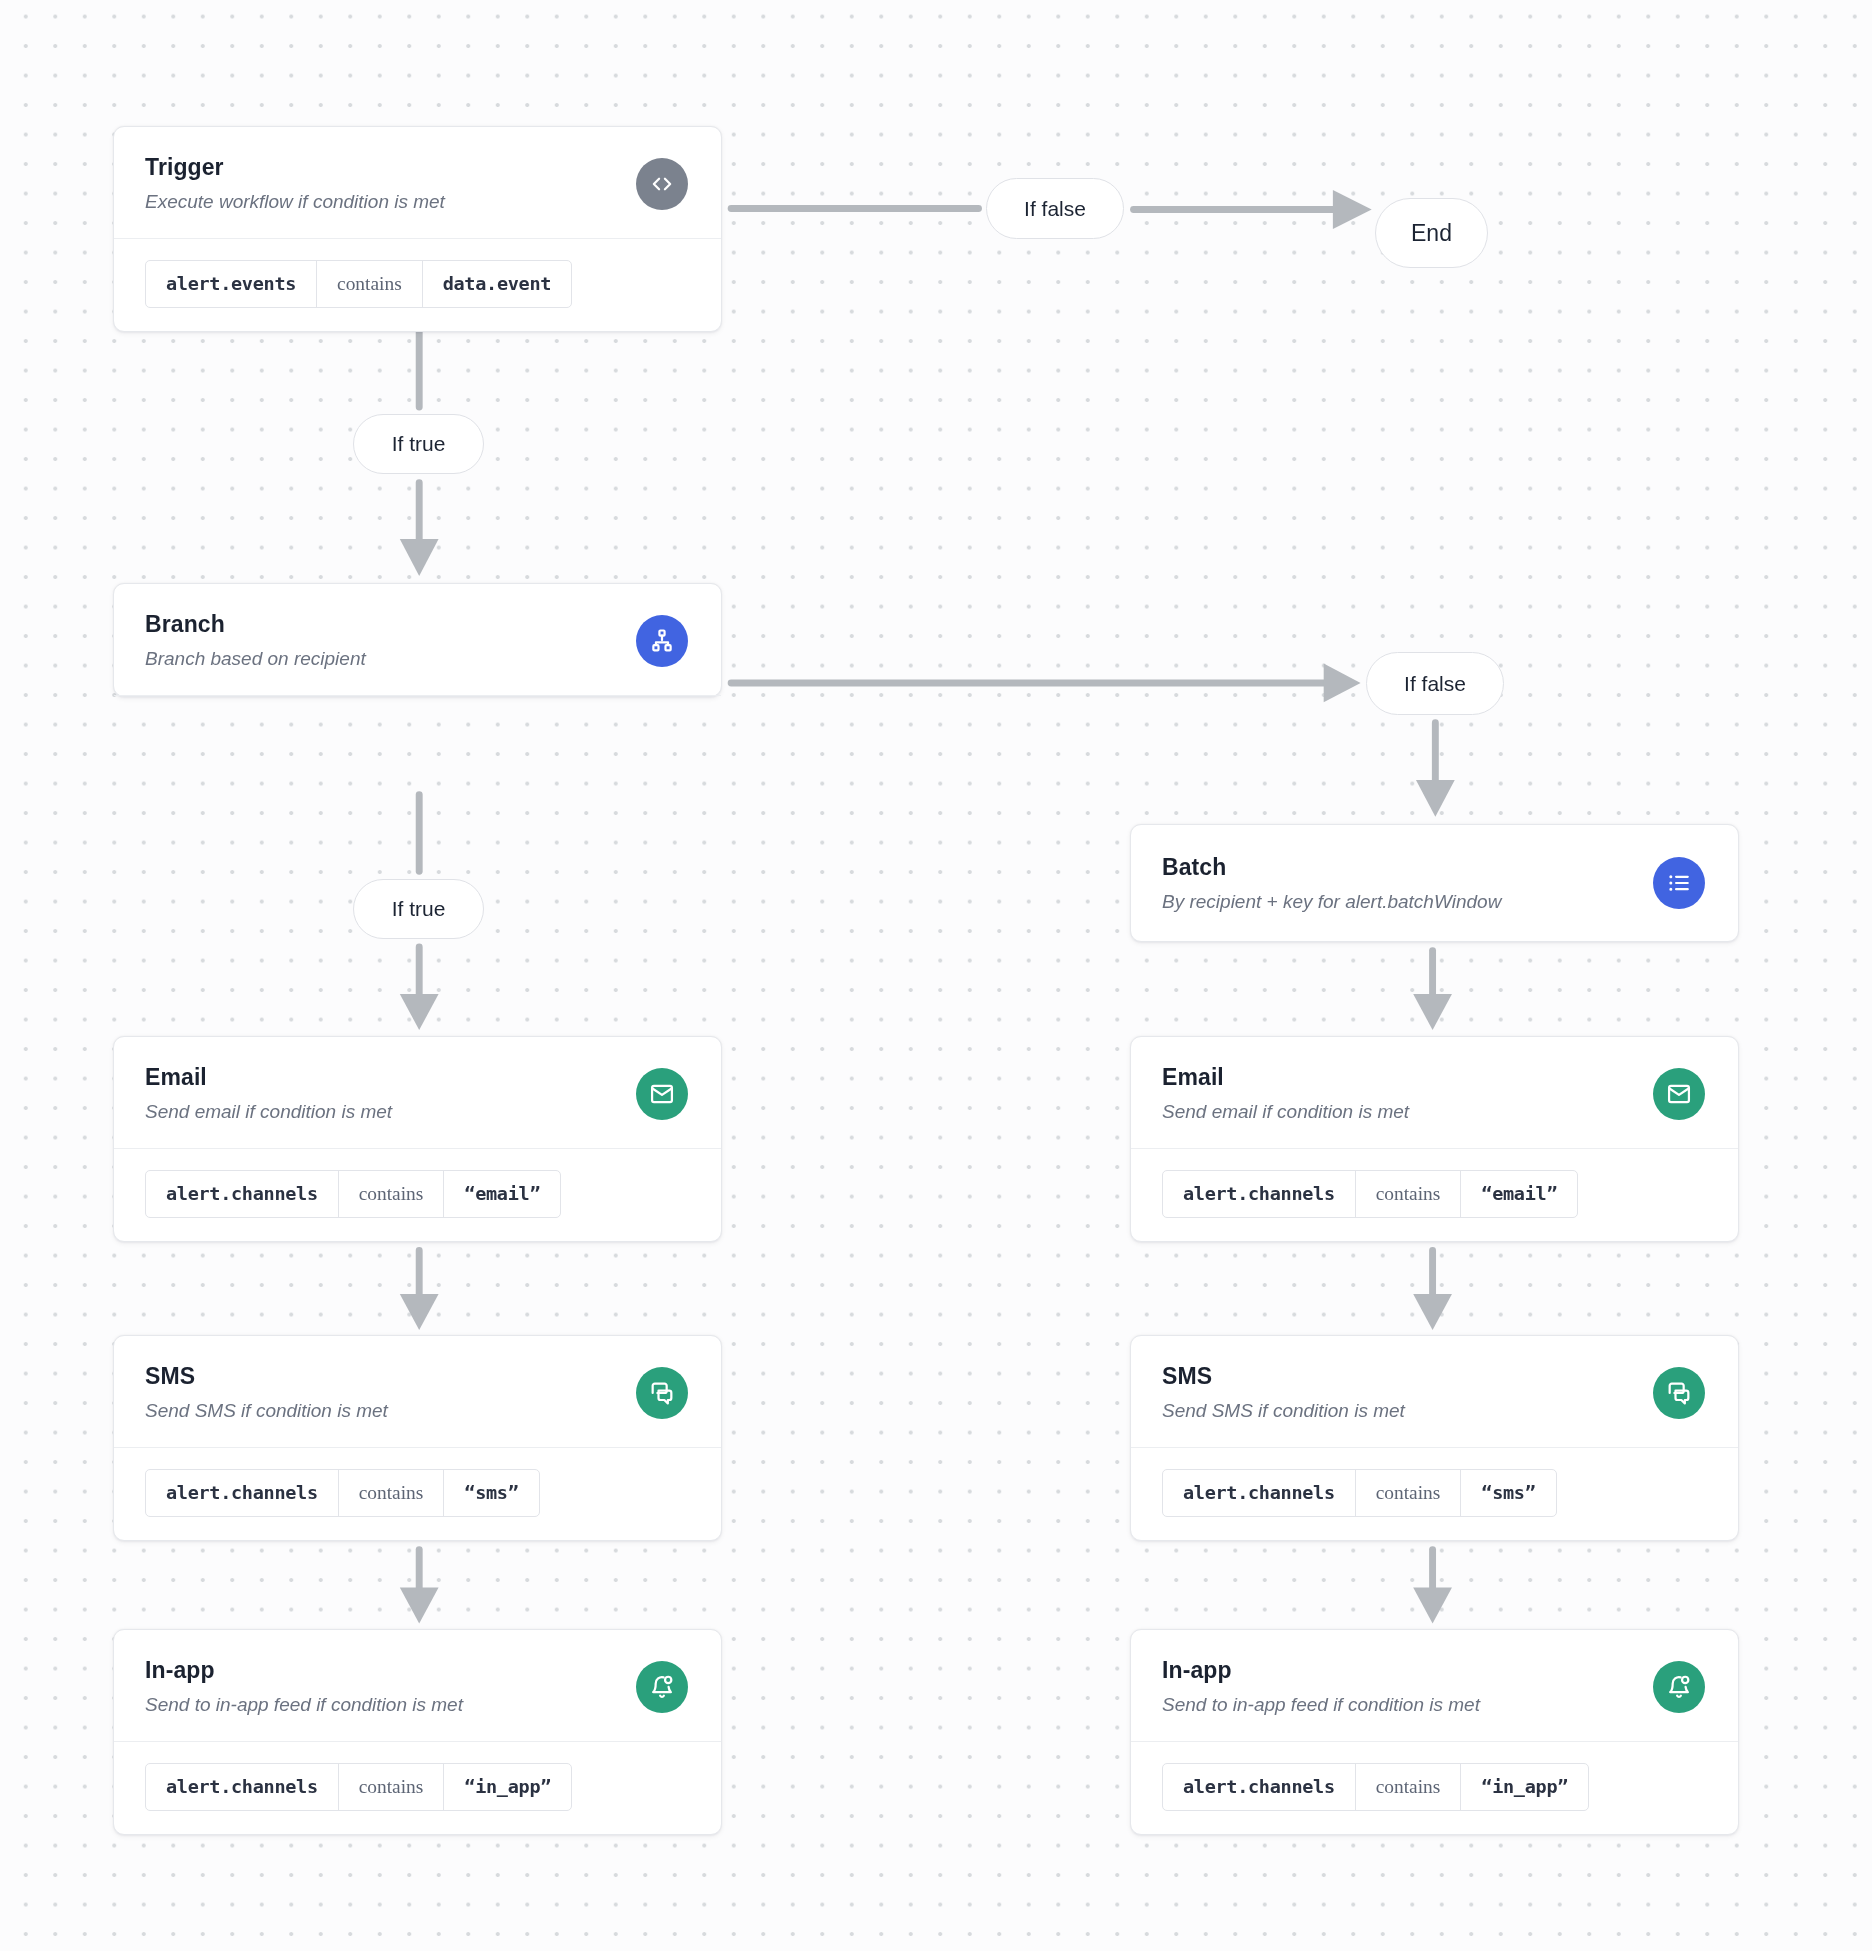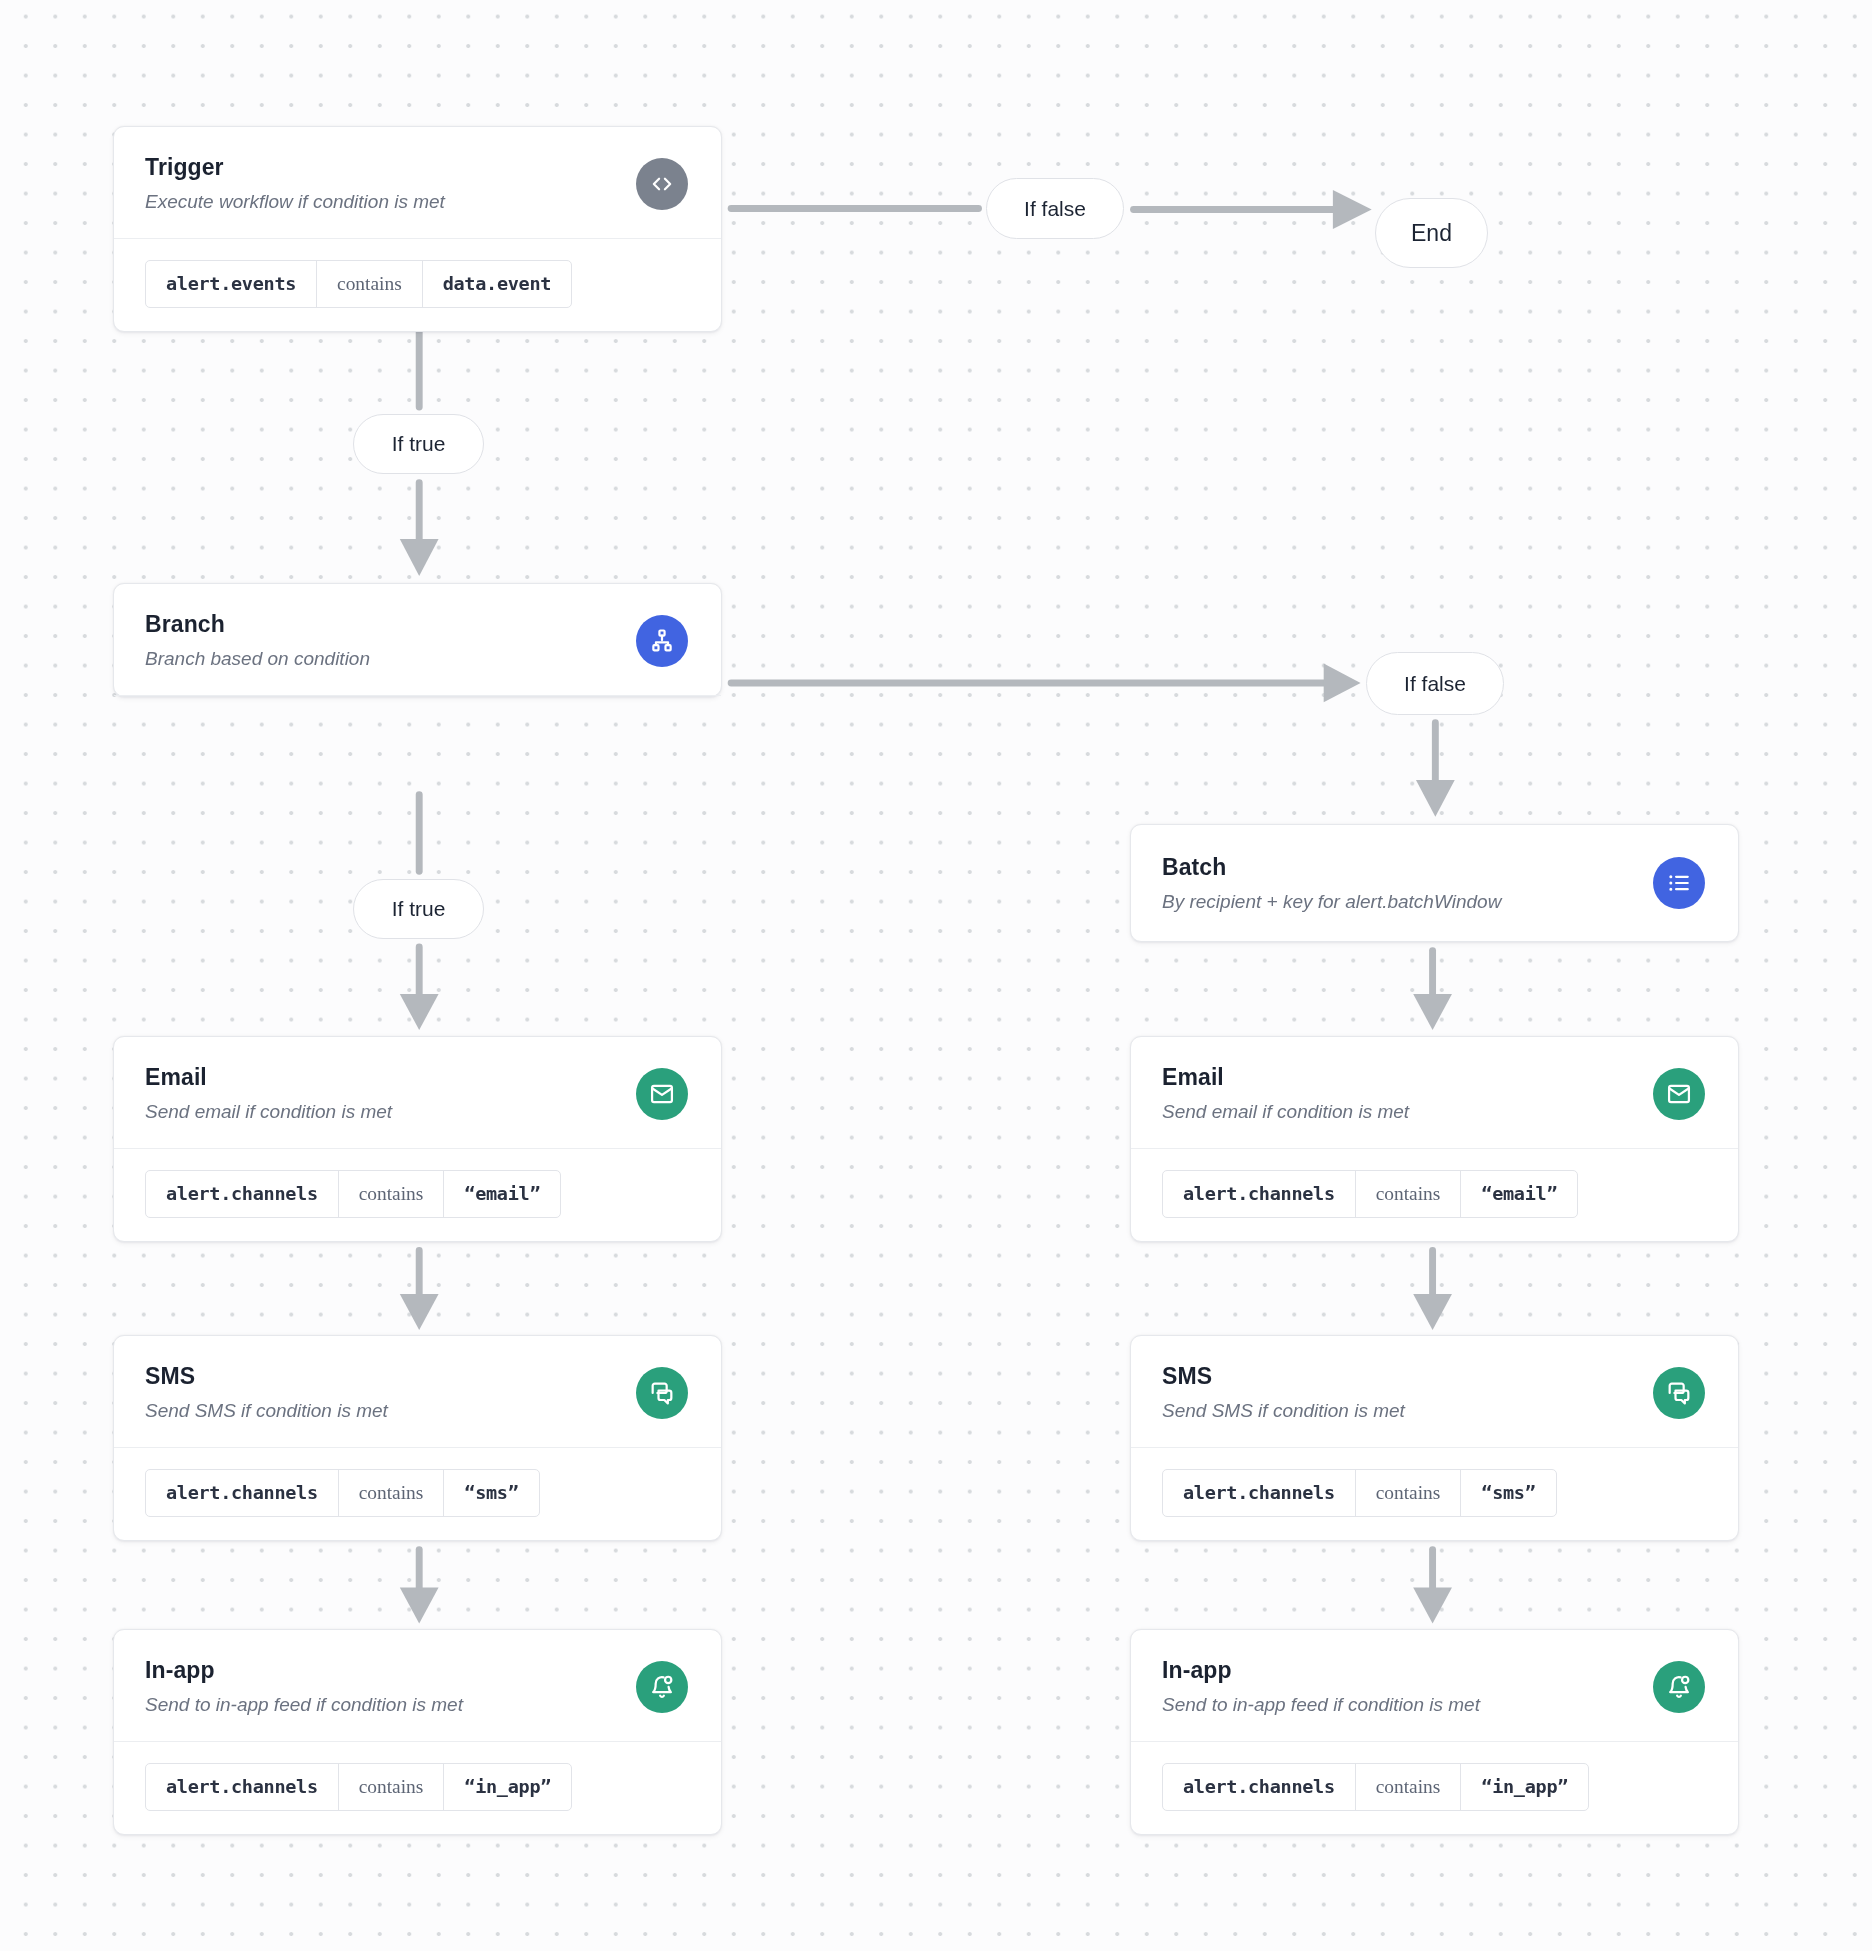--- a/index.html
+++ b/index.html
@@ -153,21 +153,21 @@
       <span>End</span>
     </div>
   <div class="pill" style="left:353px;top:414px;width:131px;height:60px;">
       <span>If true</span>
     </div>
 
   <div class="node" style="left:113px;top:583px;">
     <div class="node-header">
       <div class="node-text">
         <div class="node-title">Branch</div>
-        <div class="node-subtitle">Branch based on condition</div>
+        <div class="node-subtitle">Branch based on recipient</div>
       </div>
       <div class="node-icon" style="background: rgb(65, 100, 225);">
         <svg viewBox="0 0 24 24">
             <rect x="9.8" y="3" width="4.4" height="4.4" rx="0.8"></rect>
             <rect x="4.6" y="15.6" width="4.4" height="4.4" rx="0.8"></rect>
             <rect x="15" y="15.6" width="4.4" height="4.4" rx="0.8"></rect>
             <path d="M12 7.4v3.8M6.8 15.6v-2.4h10.4v2.4M12 11.2v0"></path>
           </svg>
       </div>
     </div>

